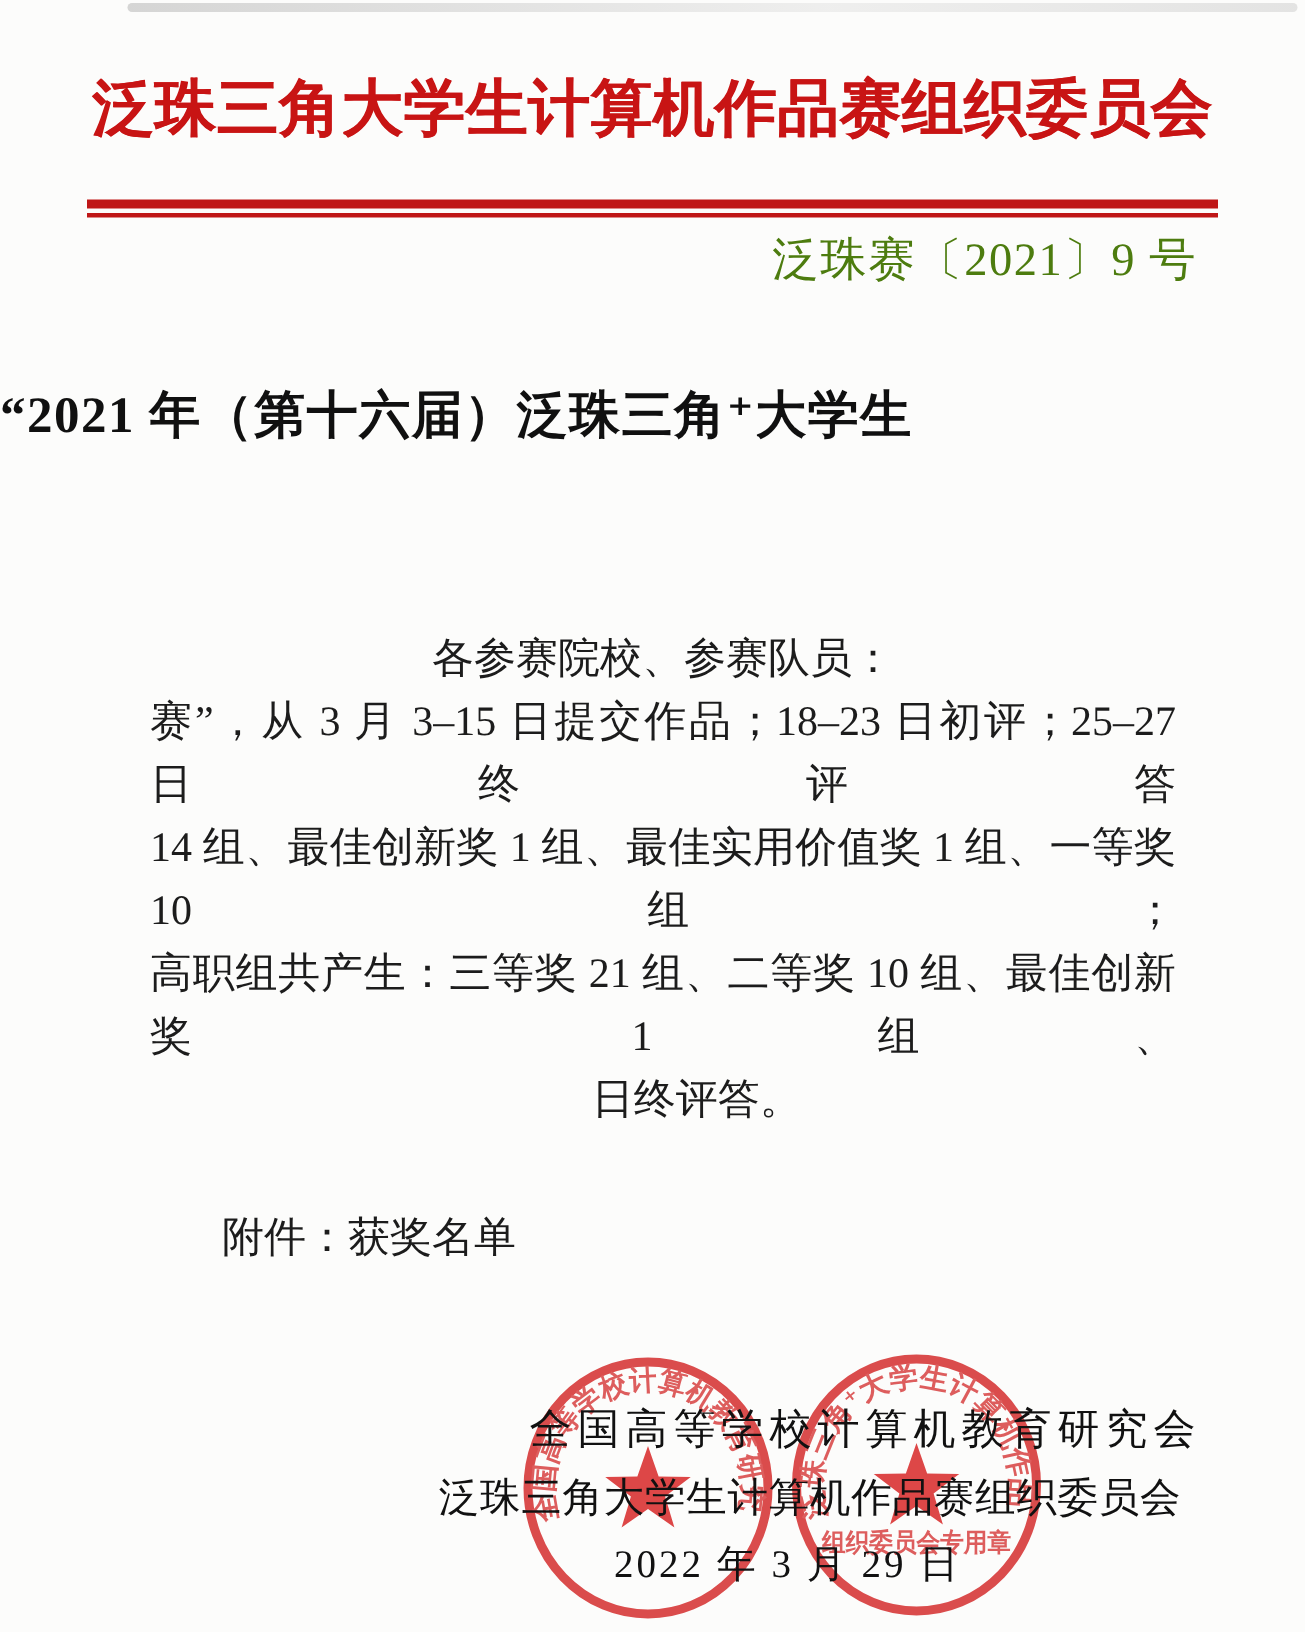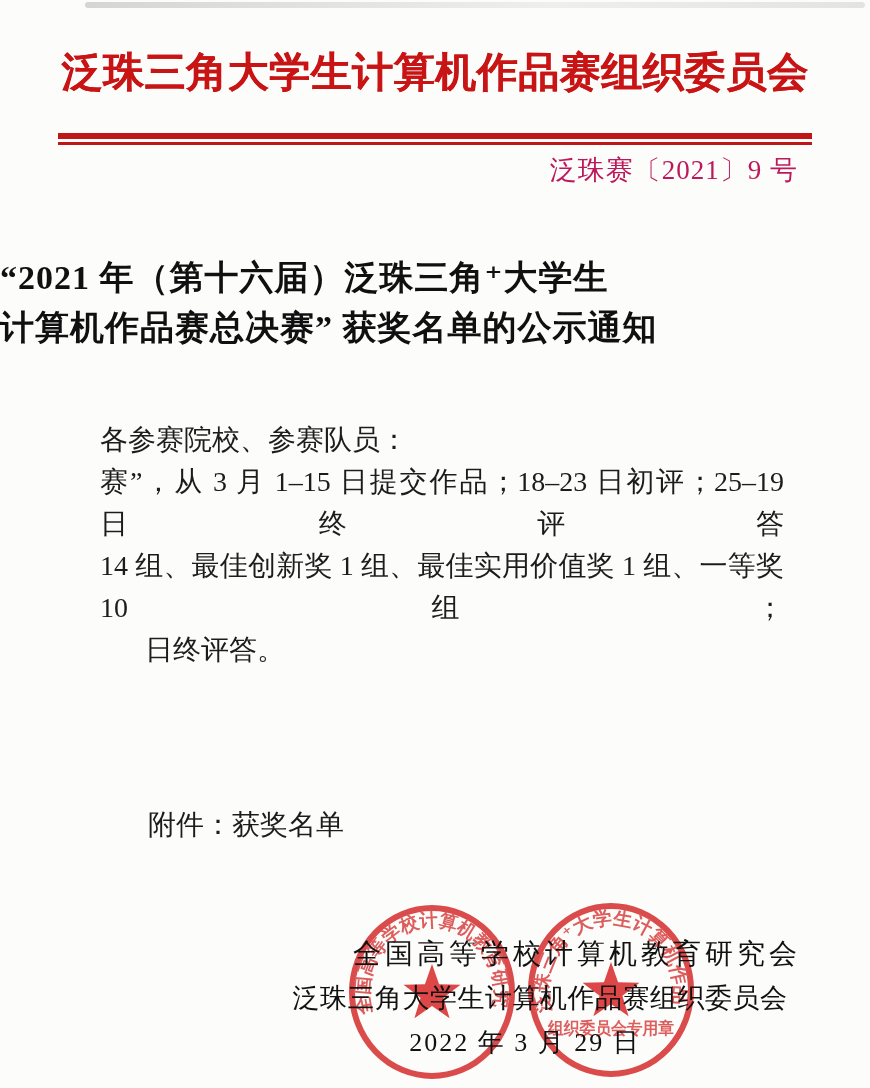--- a/index.html
+++ b/index.html
@@ -18,32 +18,32 @@
     position:absolute; top:44px; left:0; width:100%;
     text-align:center; font-size:41px; font-weight:bold;
     color:#c81414; letter-spacing:0.5px; line-height:56px;
     text-shadow:0.5px 0 0 #c81414;
   }
   .rule { position:absolute; top:133px; left:58px; width:754px; }
   .rule-thick { height:6px; background:#bf1717; }
   .rule-thin  { height:3px; background:#bf1717; margin-top:3px; }
   .doc-number {
     position:absolute; top:152px; right:72px;
-    font-size:27px; color:#be185d; letter-spacing:1px;
+    font-size:31px; color:#4d7c0f; letter-spacing:1px;
   }
   .title {
     position:absolute; top:253px; left:0; width:100%;
     text-align:left; font-size:34px; font-weight:bold;
     color:#101010; line-height:50px; letter-spacing:1px;
   }
   .body {
     position:absolute; top:419px; left:100px; width:684px;
     font-size:28px; color:#1c1c1c; line-height:42px;
   }
-  .bl { white-space:nowrap; }
+  .bl { white-space:nowrap;text-align:center; }
   .bl.full { white-space:normal; text-align:justify; text-align-last:justify; }
   .bl.ind { text-indent:45px; }
   .attachment {
     position:absolute; top:806px; left:148px;
     font-size:28px; color:#1c1c1c;text-align:center;
   }
   .seal { position:absolute; opacity:0.88; z-index:1; }
   .seal-left  { left:347px; top:904px; }
   .seal-right { left:526px; top:902px; }
   .sig {
@@ -66,27 +66,27 @@
 
   <div class="rule">
     <div class="rule-thick"></div>
     <div class="rule-thin"></div>
   </div>
 
   <div class="doc-number">泛珠赛〔2021〕9 号</div>
 
   <div class="title">
     <div>“2021 年（第十六届）泛珠三角⁺大学生</div>
-    <div>计算机作品赛总决赛” 获奖名单的公示通知</div>
   </div>
 
   <div class="body">
     <div class="bl">各参赛院校、参赛队员：</div>
-    <div class="bl full">赛”，从 3 月 1–15 日提交作品；18–23 日初评；25–19 日终评答</div>
+    <div class="bl full">赛”，从 3 月 3–15 日提交作品；18–23 日初评；25–27 日终评答</div>
     <div class="bl full">14 组、最佳创新奖 1 组、最佳实用价值奖 1 组、一等奖 10 组；</div>
+    <div class="bl full">高职组共产生：三等奖 21 组、二等奖 10 组、最佳创新奖 1 组、</div>
     <div class="bl ind">日终评答。</div>
   </div>
 
   <div class="attachment">附件：获奖名单</div>
 
   <svg class="seal seal-left" width="170" height="176" viewBox="0 0 170 176">
     <defs>
       <path id="arcL" d="M 25.8 111 A 63 66 0 1 1 144.2 111" fill="none"></path>
     </defs>
     <ellipse cx="85" cy="88" rx="80" ry="84" fill="none" stroke="#d63434" stroke-width="6"></ellipse>

